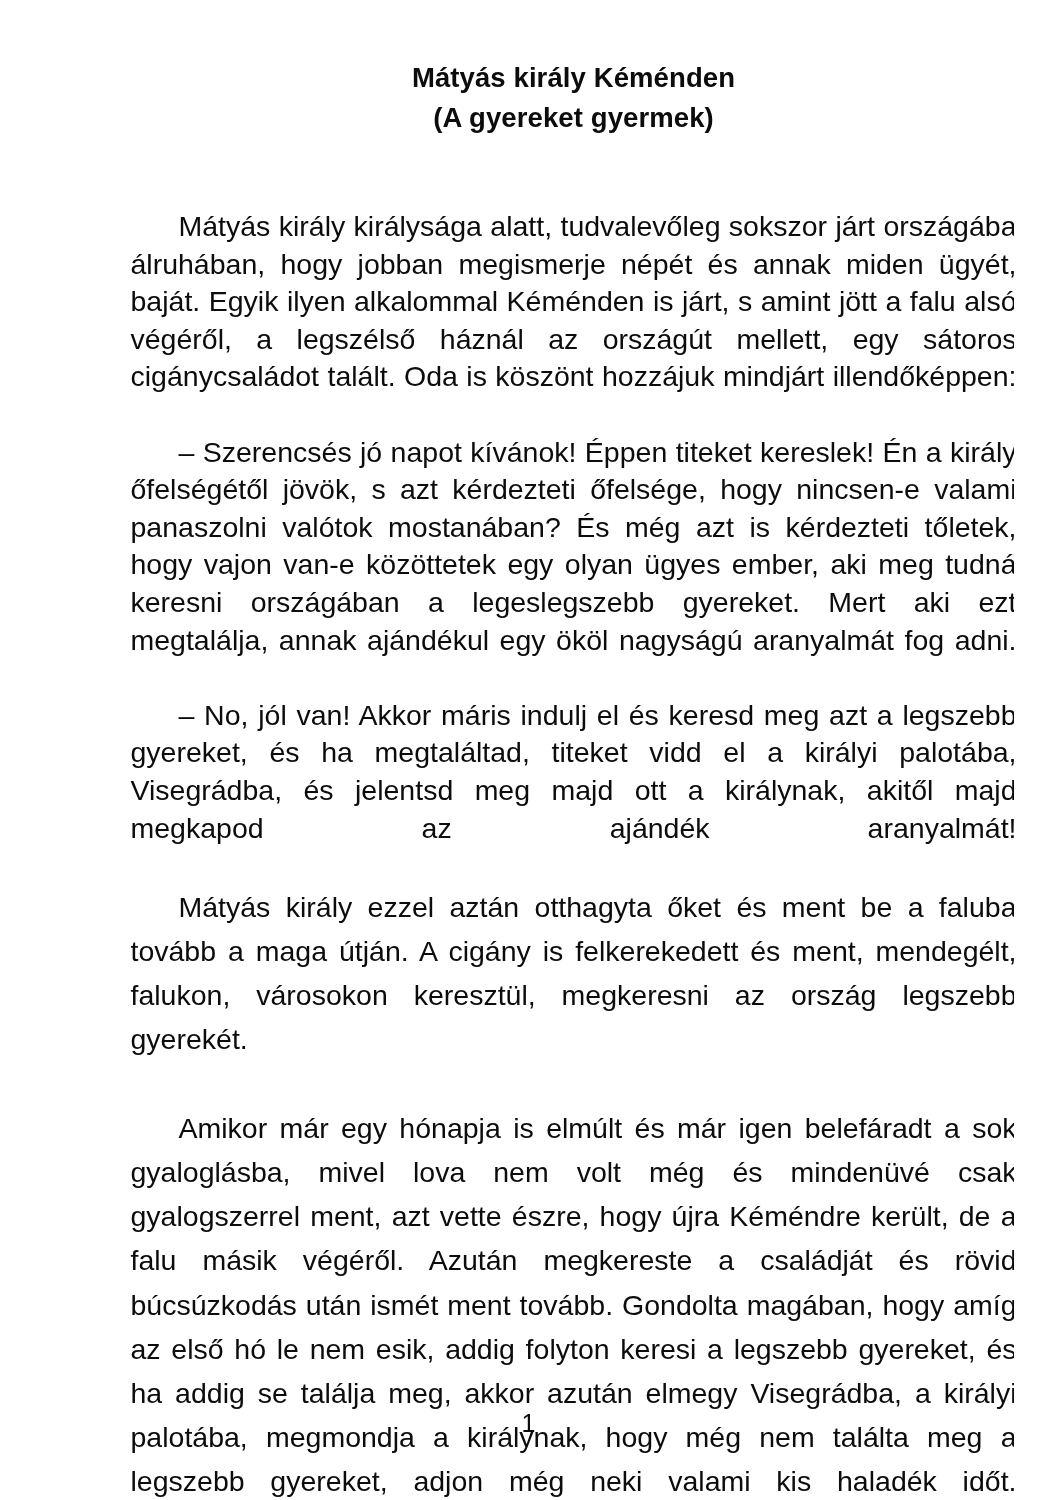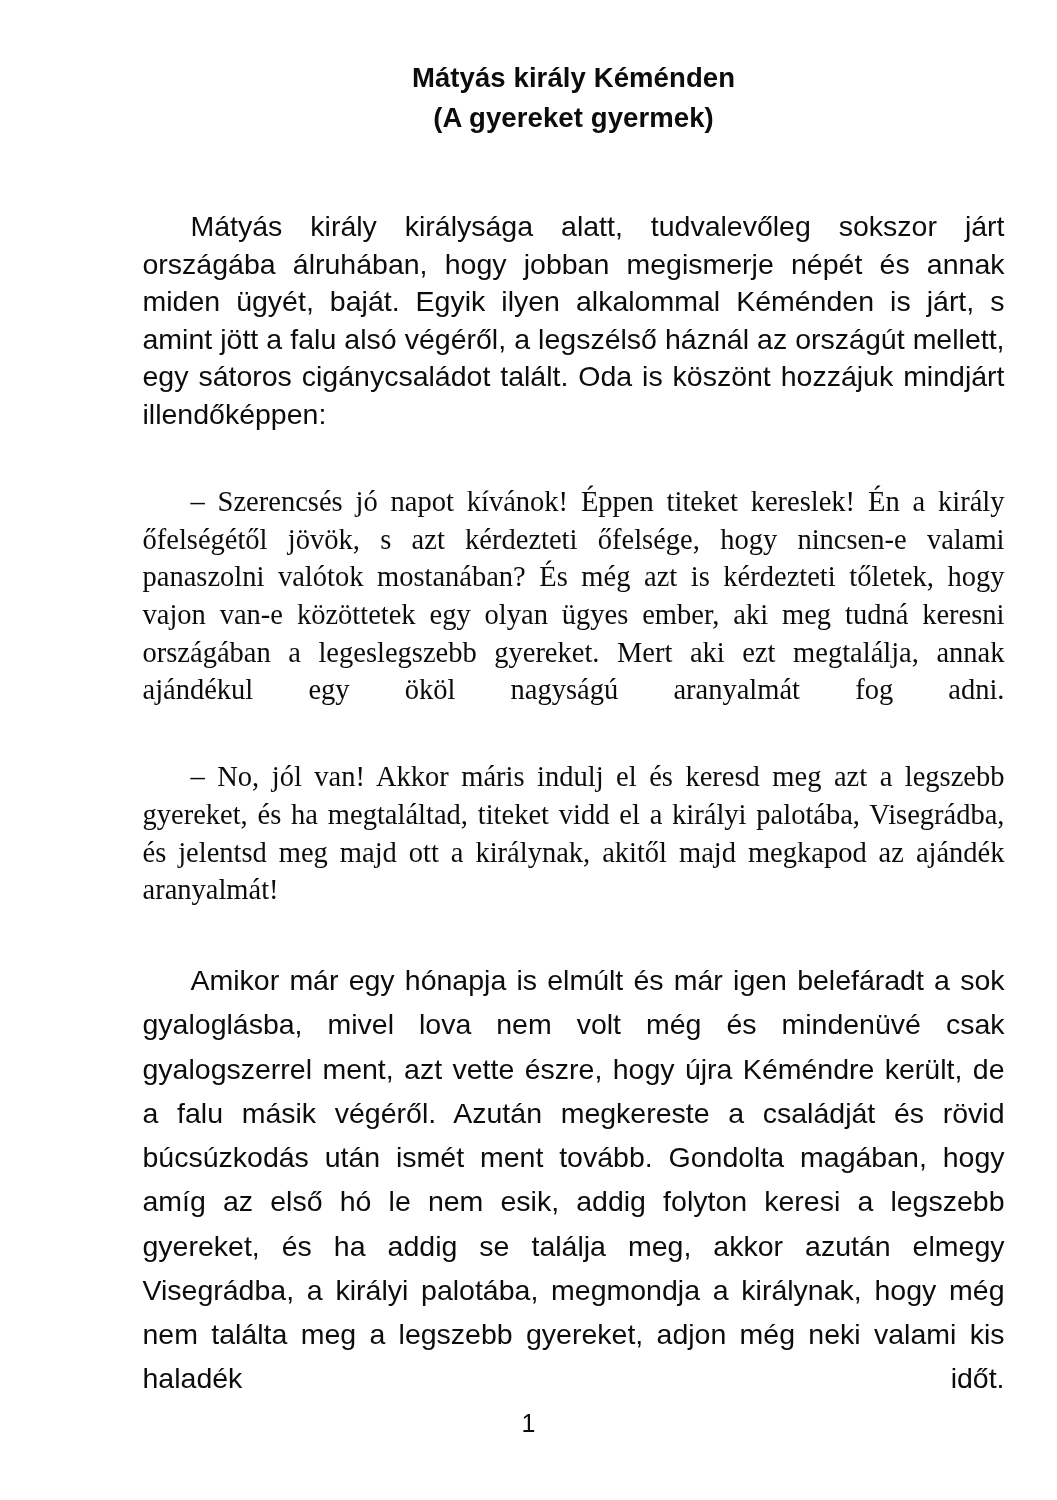--- a/index.html
+++ b/index.html
@@ -45,39 +45,38 @@
 
   
   .body-block {
     margin-top: 70px;
     text-align: justify;
     text-justify: inter-word;
     font-size: 28.5px;
   }
 
   p.para {
-    margin: 12px;
+    margin: 0;
     text-indent: 48px;
     text-align: justify;
   }
 
   
   .leading-tight p.para {
     line-height: 37.6px;
   }
 
   
   .leading-loose p.para {
     line-height: 44.2px;
   }
 
   
   p.para.dialogue {
     text-indent: 48px;
-    font-family: Liberation Serif, serif;
   }
 
   
   p.para::after {
     content: "";
     display: inline-block;
     width: 100%;
   }
 
   
@@ -106,20 +105,21 @@
 
     <div class="body-block">
 
       <div class="leading-tight">
         <p class="para">Mátyás király királysága alatt, tudvalevőleg sokszor járt országába álruhában, hogy jobban megismerje népét és annak miden ügyét, baját. Egyik ilyen alkalommal Kéménden is járt, s amint jött a falu alsó végéről, a legszélső háznál az országút mellett, egy sátoros cigánycsaládot talált. Oda is köszönt hozzájuk mindjárt illendőképpen:</p>
         <p class="para dialogue">– Szerencsés jó napot kívánok! Éppen titeket kereslek! Én a király őfelségétől jövök, s azt kérdezteti őfelsége, hogy nincsen-e valami panaszolni valótok mostanában? És még azt is kérdezteti tőletek, hogy vajon van-e közöttetek egy olyan ügyes ember, aki meg tudná keresni országában a legeslegszebb gyereket. Mert aki ezt megtalálja, annak ajándékul egy ököl nagyságú aranyalmát fog adni.</p>
         <p class="para dialogue">– No, jól van! Akkor máris indulj el és keresd meg azt a legszebb gyereket, és ha megtaláltad, titeket vidd el a királyi palotába, Visegrádba, és jelentsd meg majd ott a királynak, akitől majd megkapod az ajándék aranyalmát!</p>
       </div>
 
       <div class="leading-loose">
+        <p class="para">Mátyás király ezzel aztán otthagyta őket és ment be a faluba tovább a maga útján. A cigány is felkerekedett és ment, mendegélt, falukon, városokon keresztül, megkeresni az ország legszebb gyerekét.</p>
         <p class="para">Amikor már egy hónapja is elmúlt és már igen belefáradt a sok gyaloglásba, mivel lova nem volt még és mindenüvé csak gyalogszerrel ment, azt vette észre, hogy újra Kéméndre került, de a falu másik végéről. Azután megkereste a családját és rövid búcsúzkodás után ismét ment tovább. Gondolta magában, hogy amíg az első hó le nem esik, addig folyton keresi a legszebb gyereket, és ha addig se találja meg, akkor azután elmegy Visegrádba, a királyi palotába, megmondja a királynak, hogy még nem találta meg a legszebb gyereket, adjon még neki valami kis haladék időt.</p>
       </div>
 
     </div>
   </div>
 
   <div class="page-number">1</div>
 
 </div>
 

